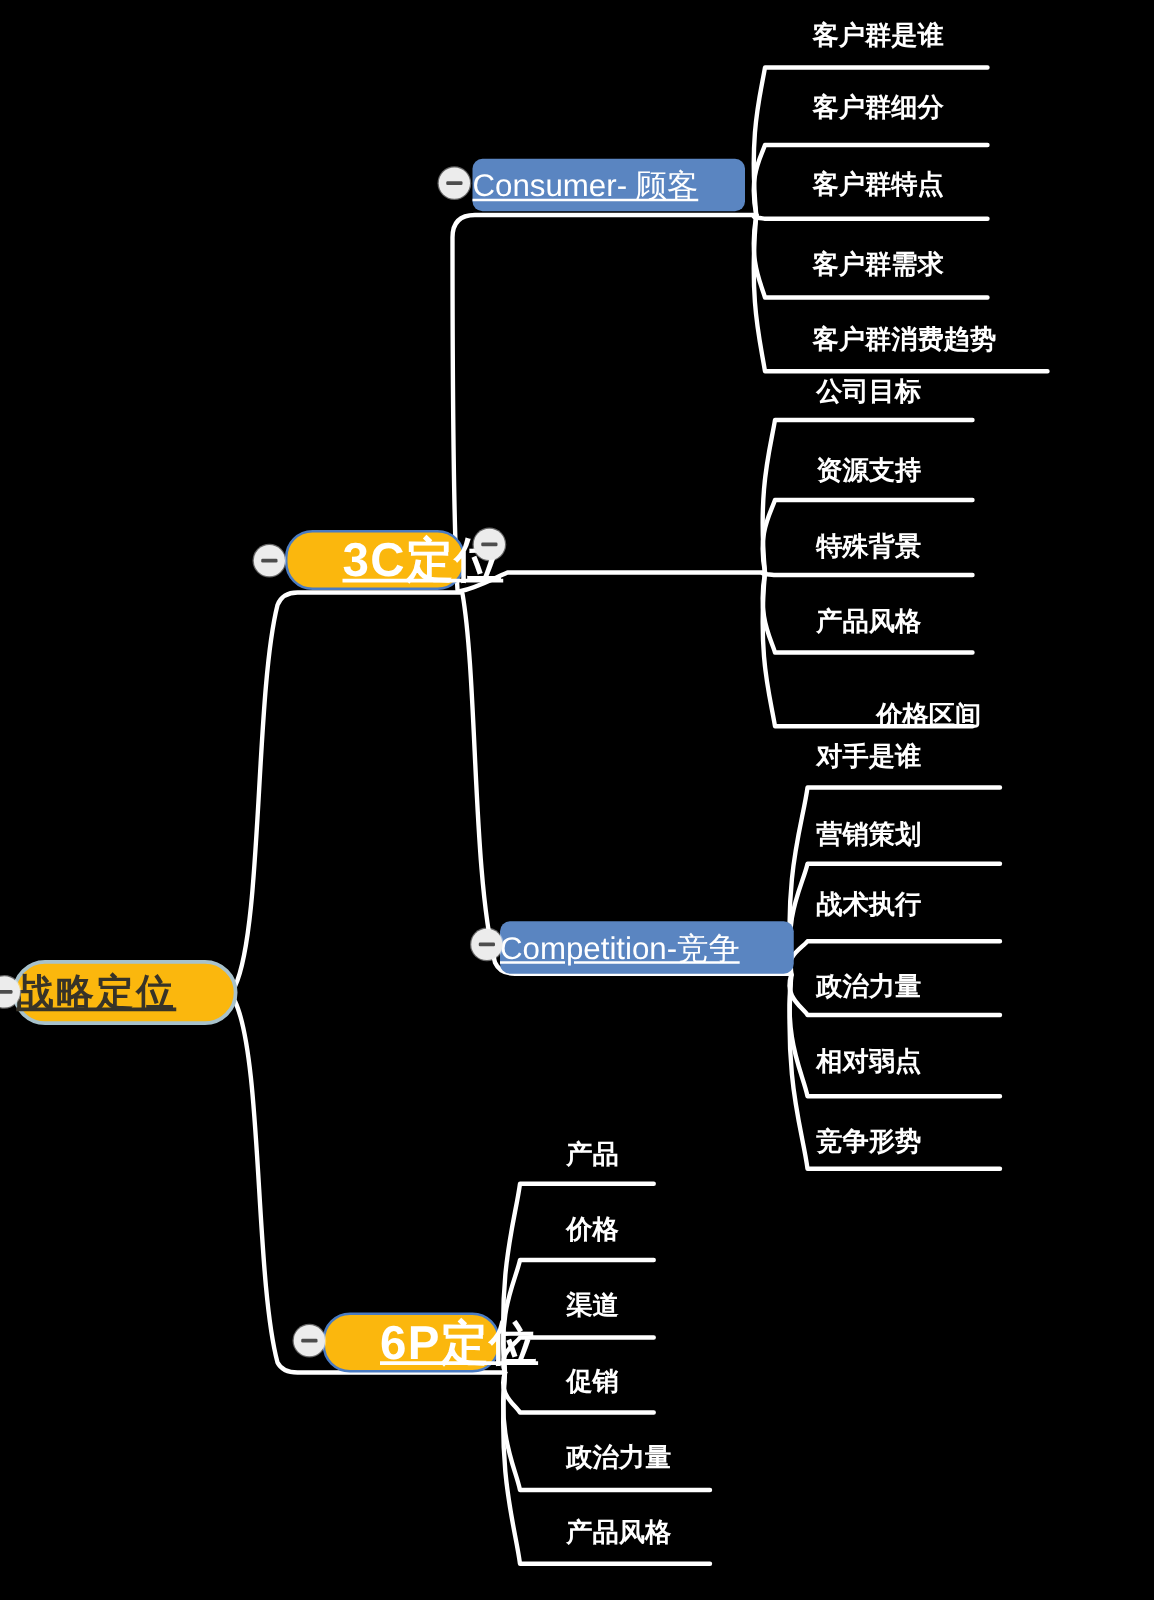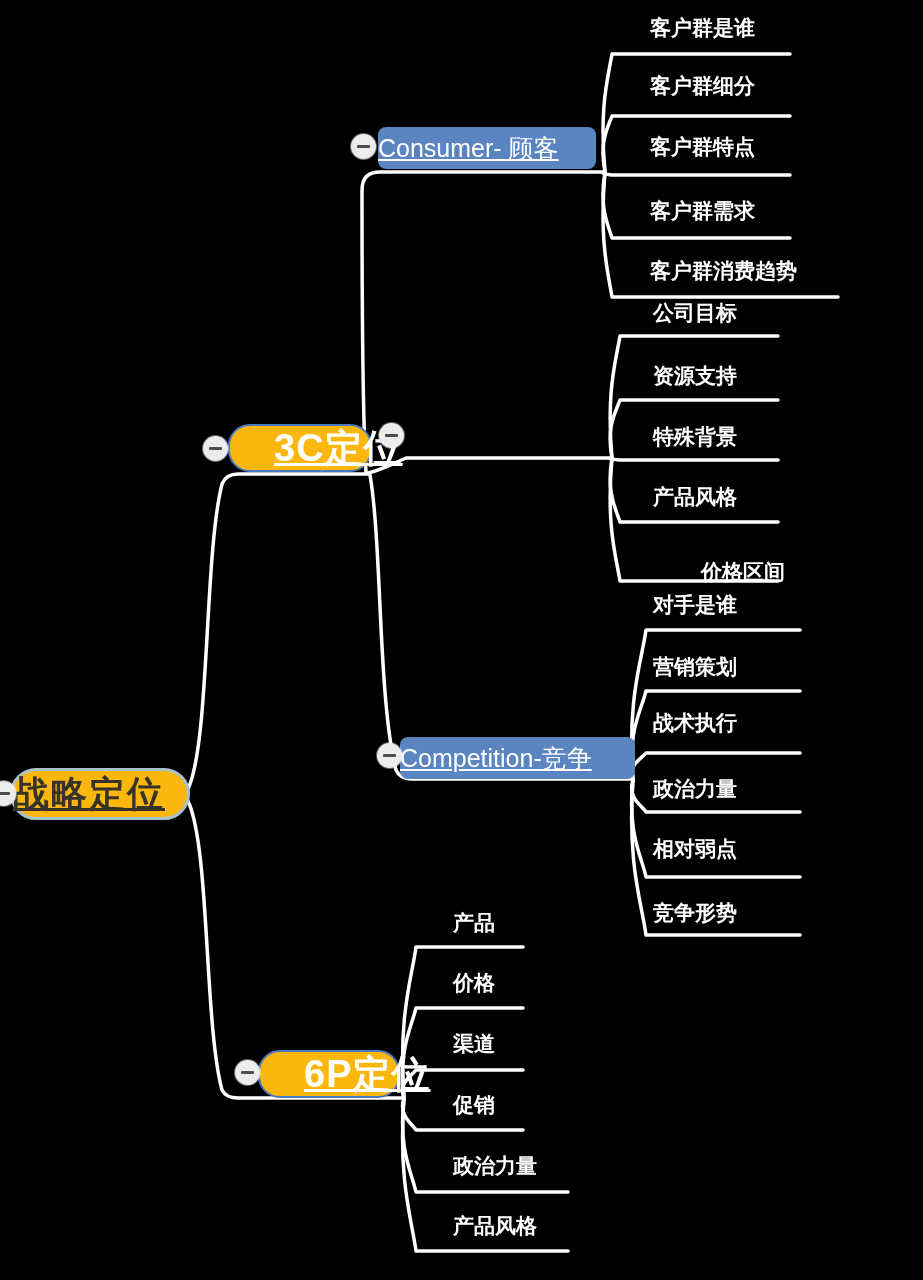--- a/index.html
+++ b/index.html
@@ -33,21 +33,21 @@
     box-sizing: border-box;
     white-space: nowrap;
     z-index: 2;
     text-decoration: underline;
   }
   .topic.root {
     background: var(--root-fill, #FBB70D);
     border: 3px solid var(--root-border, #A8C2CB);
     border-radius: 28px;
     color: var(--root-text, #373328);
-    font-size: 36px;
+    font-size: 30px;
     font-weight: bold;
     letter-spacing: 2px;
   }
   .topic.branch {
     background: var(--branch-fill, #FBB70D);
     border: 2px solid var(--branch-border, #4A7BC2);
     border-radius: 22px;
     color: var(--branch-text, #fff);
     font-size: 38px;
     font-weight: bold;

